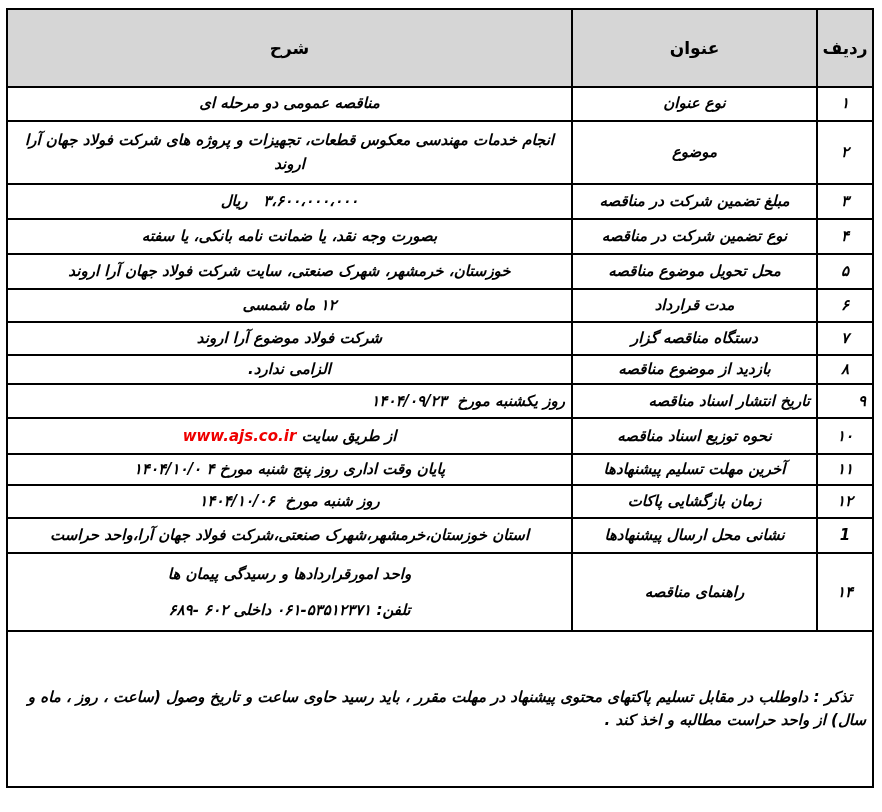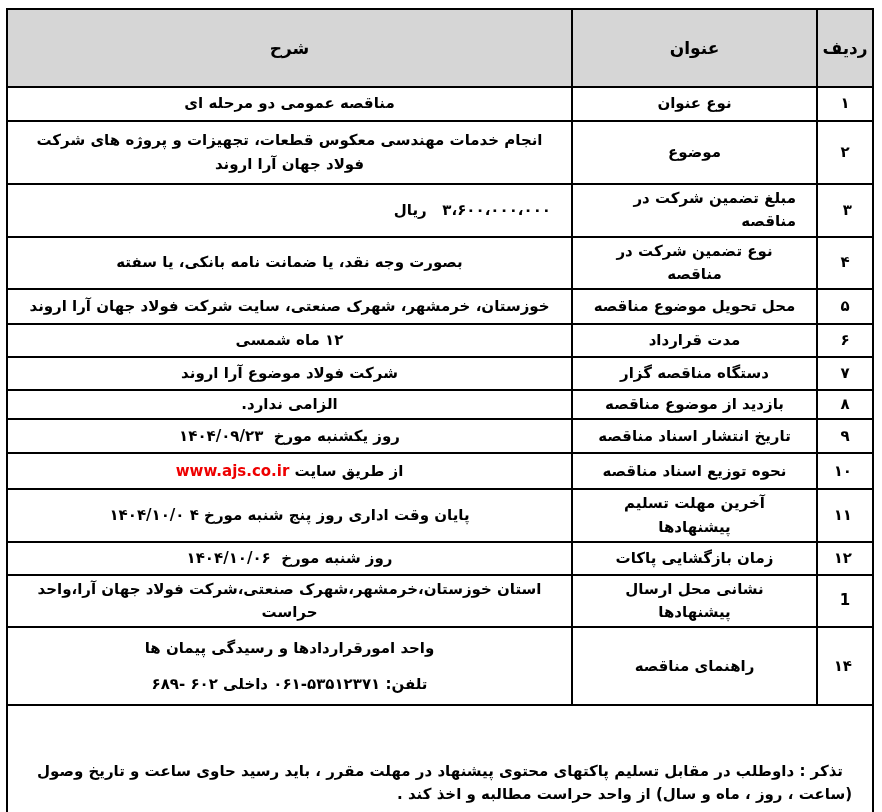--- a/index.html
+++ b/index.html
@@ -32,39 +32,40 @@
     font-weight: bold;
     text-align: center;
     vertical-align: middle;
     color: var(--text, #000000);
   }
   table.tender td {
     font-size: 15px;
     font-weight: bold;
     text-align: center;
     vertical-align: middle;
-    padding: 2px 20px;
+    padding: 2px 6px;
     color: var(--text, #000000);
     line-height: 1.55;
+    font-style: italic;
   }
   col.c-no    { width: 56px; }
   col.c-title { width: 245px; }
   col.c-desc  { width: 565px; }
 
   tbody tr:nth-child(1)  td { height: 34px; }
   tbody tr:nth-child(2)  td { height: 63px; }
-  tbody tr:nth-child(3)  td { height: 35px; text-align: right; }
+  tbody tr:nth-child(3)  td { height: 35px; }
   tbody tr:nth-child(4)  td { height: 35px; }
   tbody tr:nth-child(5)  td { height: 35px; margin-left: 22px; }
   tbody tr:nth-child(6)  td { height: 33px; }
   tbody tr:nth-child(7)  td { height: 33px; }
   tbody tr:nth-child(8)  td { height: 18px; }
-  tbody tr:nth-child(9)  td { height: 34px; }
+  tbody tr:nth-child(9)  td { height: 34px; text-align: right; }
   tbody tr:nth-child(10) td { height: 36px; }
-  tbody tr:nth-child(11) td { height: 46px; }
+  tbody tr:nth-child(11) td { height: 31px; }
   tbody tr:nth-child(12) td { height: 33px; }
   tbody tr:nth-child(13) td { height: 35px; }
   tbody tr:nth-child(14) td { height: 74px; }
 
   .red { color: var(--accent-red, #ee0000); }
 
   td.note-cell {
     height: 156px;
     font-weight: normal;
     text-align: justify;

